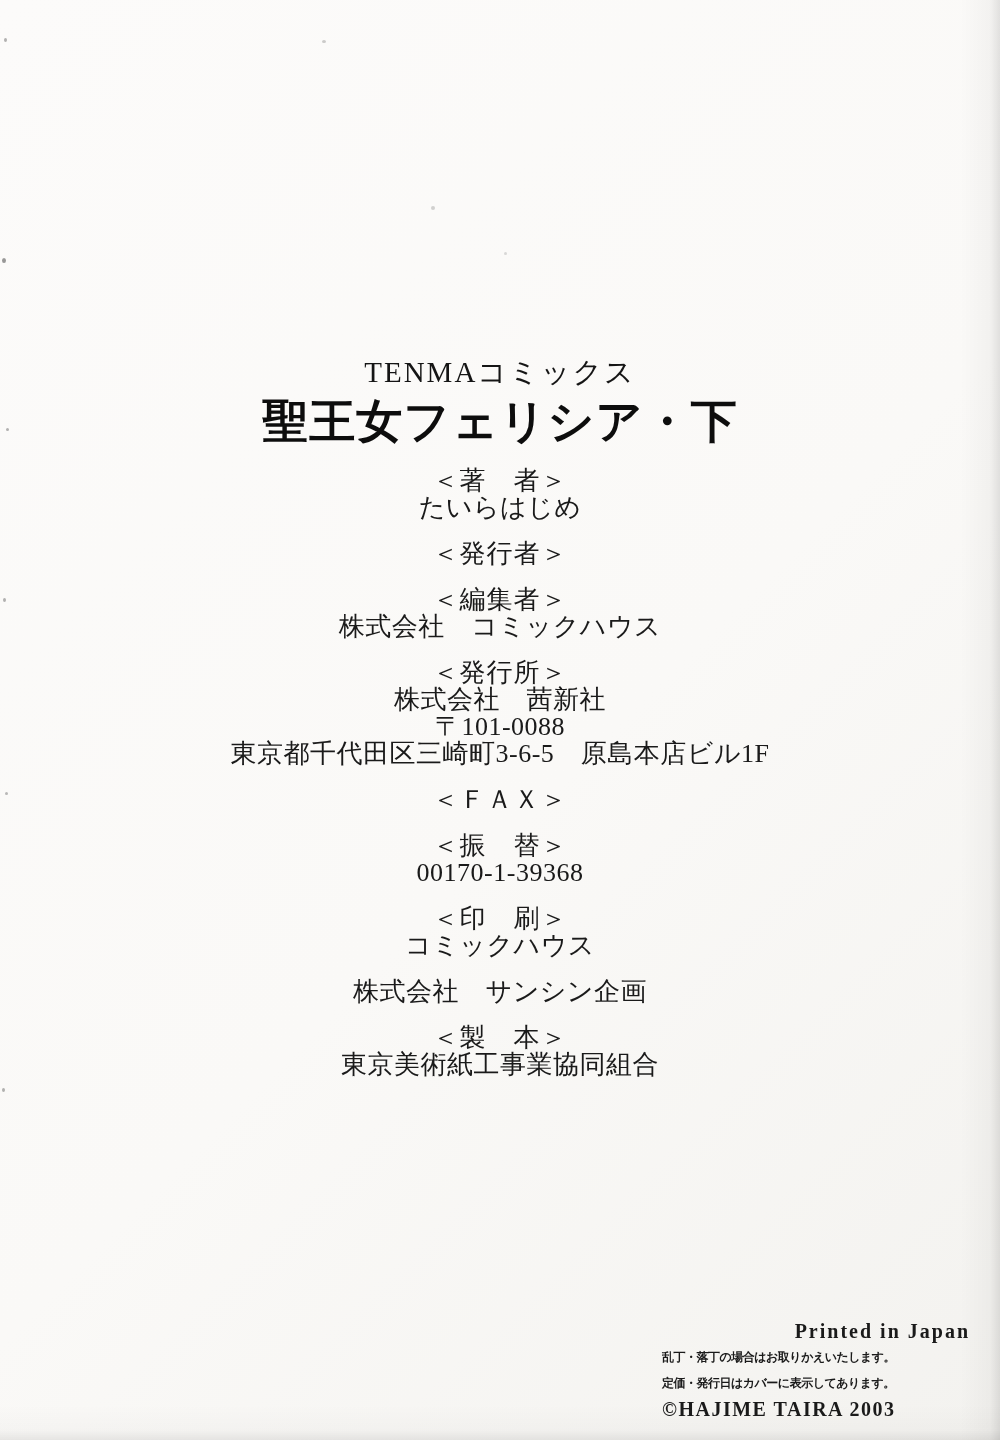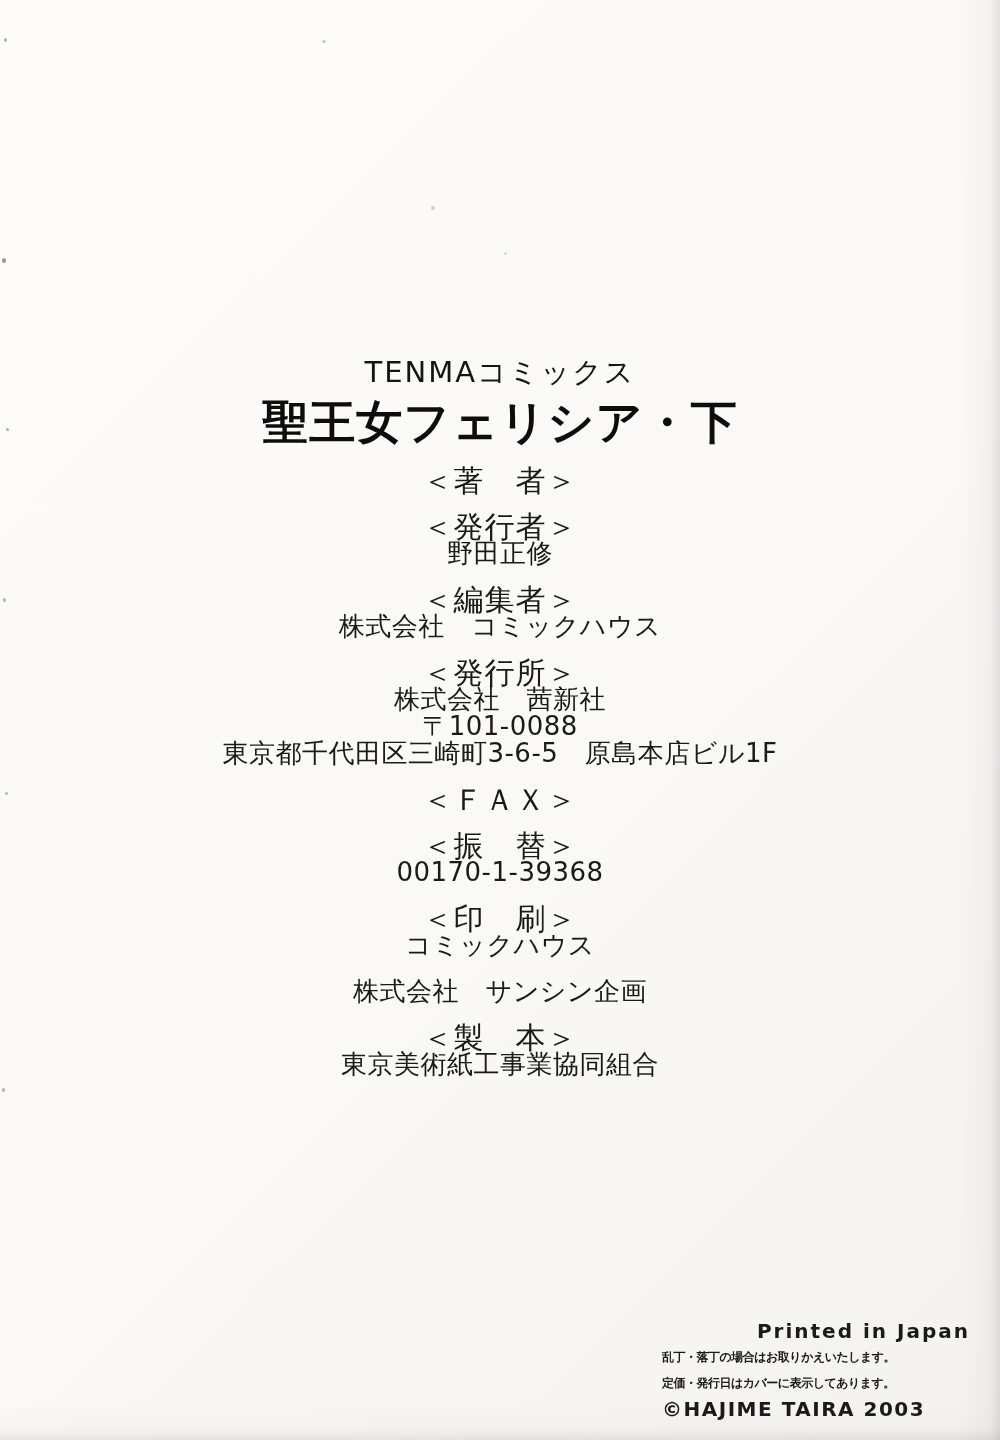--- a/index.html
+++ b/index.html
@@ -15,20 +15,21 @@
   }
   .page {
     position: relative;
     width: 1000px;
     height: 1440px;
     overflow: hidden;
     background:
       linear-gradient(to left, rgba(0,0,0,0.10) 0px, rgba(0,0,0,0.03) 10px, rgba(0,0,0,0) 40px),
       linear-gradient(to top, rgba(0,0,0,0.08) 0px, rgba(0,0,0,0.02) 10px, rgba(0,0,0,0) 36px),
       linear-gradient(135deg, #fcfbfa 0%, #faf9f7 55%, #f3f2ef 100%);
+    font-family: Liberation Serif, serif;
   }
   .main-column {
     position: absolute;
     top: 356px;
     left: 0;
     width: 1000px;
     text-align: center;
     letter-spacing: 0.5px;
   }
   .series {
@@ -45,21 +46,21 @@
     letter-spacing: 1px;
     color: #0d0d0d;
   }
   .sections {
     margin-top: 17px;
   }
   .section {
     margin-top: 19px;
   }
   .section-label {
-    font-size: 30px;
+    font-size: 26px;
     line-height: 27px;
     letter-spacing: 1px;
   }
   .section-line {
     font-size: 26px;
     line-height: 27px;
     letter-spacing: 0.5px;
   }
   .footer-block {
     position: absolute;
@@ -115,24 +116,24 @@
   <span class="speck s7"></span>
   <span class="speck s8"></span>
   <span class="speck s9"></span>
 
   <div class="main-column">
     <div class="series">TENMAコミックス</div>
     <div class="book-title">聖王女フェリシア・下</div>
     <div class="sections" id="sections">
         <div class="section">
           <div class="section-label">＜著　者＞</div>
+          <div class="section-line">たいらはじめ</div>
         </div>
         <div class="section">
           <div class="section-label">＜発行者＞</div>
-          <div class="section-line">野田正修</div>
         </div>
         <div class="section">
           <div class="section-label">＜編集者＞</div>
           <div class="section-line">株式会社　コミックハウス</div>
         </div>
         <div class="section">
           <div class="section-label">＜発行所＞</div>
           <div class="section-line">株式会社　茜新社</div>
           <div class="section-line">〒101-0088</div>
           <div class="section-line">東京都千代田区三崎町3-6-5　原島本店ビル1F</div>

